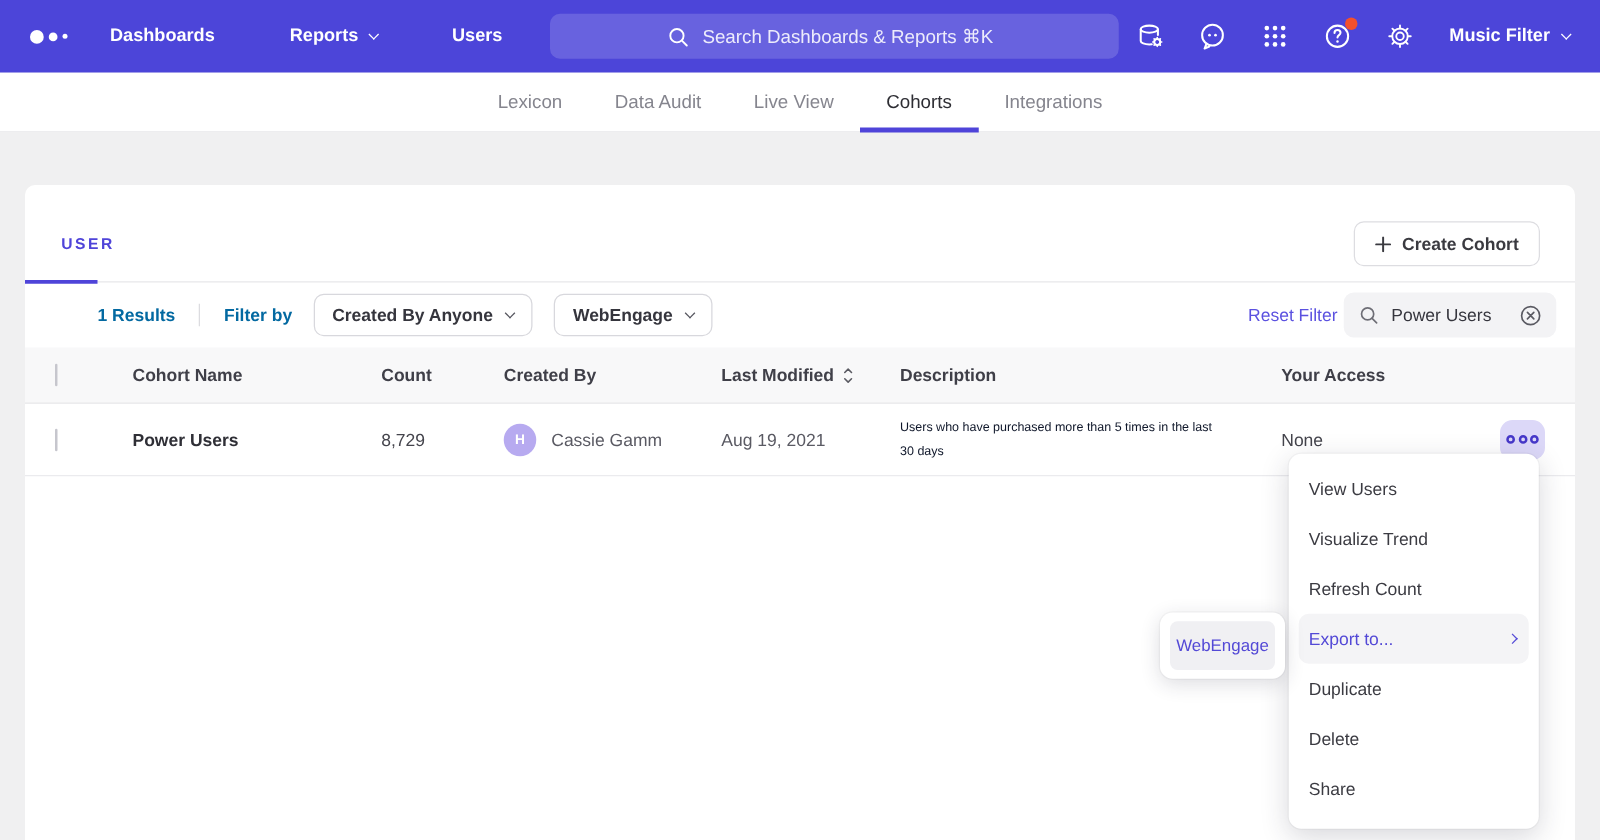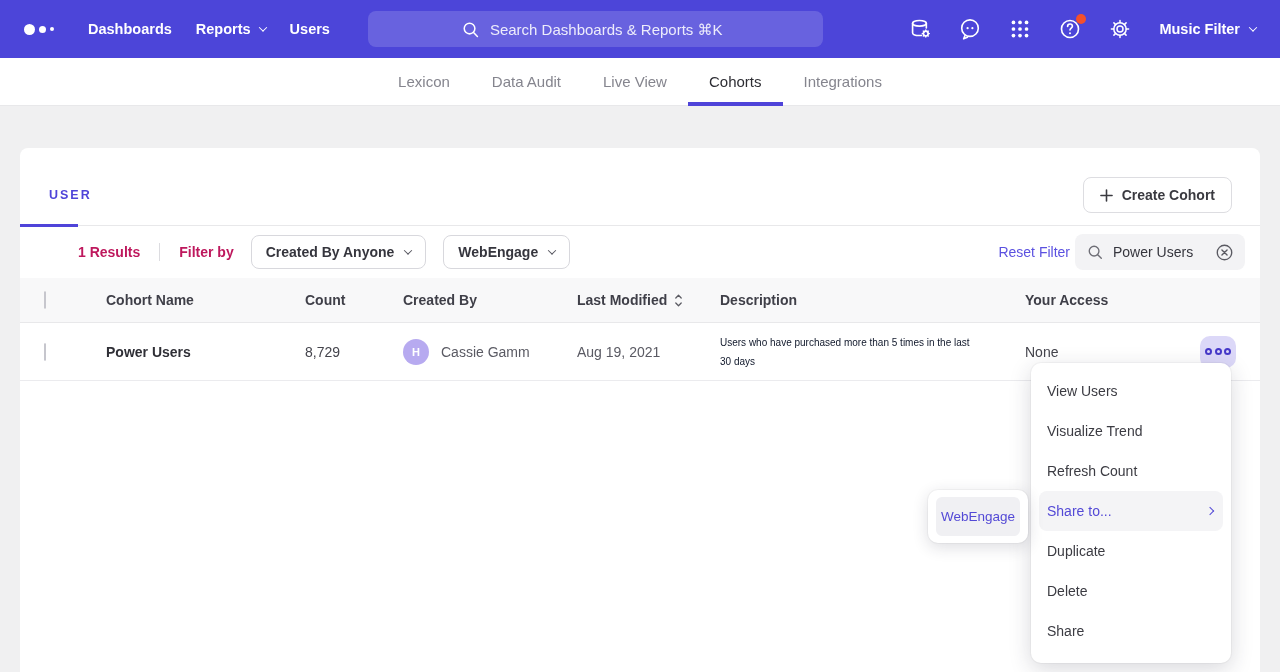--- a/index.html
+++ b/index.html
@@ -5,21 +5,21 @@
   * { margin:0; padding:0; box-sizing:border-box; }
   html,body { width:1280px; height:672px; overflow:hidden; }
   body { font-family:"Liberation Sans", sans-serif; background:#f0f0f1; position:relative; color:#2f2f36; }
 
   
   .topbar { height:58px; background:#4c45d9; display:flex; align-items:center; padding:0 24px; position:relative; z-index:5; }
   .logo { display:flex; align-items:center; gap:4px; margin-right:34px; }
   .logo .d1{ width:11px;height:11px;border-radius:50%;background:#fff; }
   .logo .d2{ width:7px;height:7px;border-radius:50%;background:#fff; }
   .logo .d3{ width:4px;height:4px;border-radius:50%;background:#fff; }
-  .nav { display:flex; align-items:center; gap:24px;text-align:right; }
+  .nav { display:flex; align-items:center; gap:60px;text-align:right; }
   .nav-item { color:#fff; font-size:14.5px; font-weight:600; display:flex; align-items:center; gap:9px; cursor:pointer; white-space:nowrap; }
   .chev { display:inline-block; width:6px; height:6px; border-right:1.8px solid currentColor; border-bottom:1.8px solid currentColor; transform:rotate(45deg) translate(-1px,-1px); }
   .top-search { margin-left:38px; width:455px; height:36px; background:rgba(255,255,255,0.16); border-radius:8px; display:flex; align-items:center; justify-content:center; gap:10px; }
   .top-search svg { flex:none; }
   .top-search input { background:transparent; border:none; outline:none; color:rgba(255,255,255,0.92); font-size:15px; width:240px; font-family:inherit; }
   .top-search input::placeholder { color:rgba(255,255,255,0.88); opacity:1; }
   .top-icons { margin-left:auto; display:flex; align-items:center; gap:24px; }
   .tico { width:26px; height:26px; display:flex; align-items:center; justify-content:center; position:relative; cursor:pointer; }
   .red-dot { position:absolute; top:-2px; right:-3px; width:10px; height:10px; border-radius:50%; background:#f4502c; }
   .project { display:flex; align-items:center; gap:10px; color:#fff; font-size:14.5px; font-weight:700; margin-left:26px; cursor:pointer; white-space:nowrap; }
@@ -32,21 +32,21 @@
 
   
   .card { position:absolute; left:20px; right:20px; top:148px; bottom:0; background:#fff; border-radius:8px 8px 0 0; }
   .card-head { height:62px; border-bottom:1px solid #e8e8ea; position:relative;margin-top:16px; }
   .user-tab { position:absolute; left:29px; top:24px; color:#4f44d9; font-size:12.5px; font-weight:700; letter-spacing:2px; cursor:pointer; }
   .user-underline { position:absolute; left:0; bottom:-2px; width:58px; height:3px; background:#4f44d9; }
   .create-btn { position:absolute; right:28px; top:13px; height:36px; background:#fff; border:1px solid #dddde1; border-radius:8px; display:flex; align-items:center; gap:9px; padding:0 16px; font-size:14px; font-weight:600; color:#3a3a40; cursor:pointer; }
 
   
   .toolbar { height:52px; display:flex; align-items:center; padding:0 15px 0 58px; }
-  .tb-strong { font-size:14px; font-weight:600; color:#be185d; white-space:nowrap; }
+  .tb-strong { font-size:14px; font-weight:600; color:#0369a1; white-space:nowrap; }
   .tb-div { width:1px; height:18px; background:#dcdce0; margin:0 19px; }
   .dropdown { height:34px; border:1px solid #d8d8dd; border-radius:8px; background:#fff; display:flex; align-items:center; gap:11px; padding:0 14px; font-size:14px; font-weight:600; color:#35353d; margin-left:17px; cursor:pointer; white-space:nowrap; }
   .dropdown .chev { color:#55555e; }
   .tb-right { margin-left:auto; display:flex; align-items:center; gap:5px; }
   .reset { color:#5b51e0; font-size:14px; font-weight:500; cursor:pointer; }
   .tb-search { width:170px; height:36px; background:#f3f3f5; border-radius:8px; display:flex; align-items:center; gap:9px; padding:0 11px; }
   .tb-search input { background:transparent; border:none; outline:none; font-size:14px; color:#35353d; width:92px; font-family:inherit; }
   .clear-btn { margin-left:auto; display:flex; cursor:pointer; }
 
   
@@ -254,21 +254,21 @@
     </div>
   </div>
 
 </section>
 
 <div class="menu">
   <div class="menu-item">View Users</div>
   <div class="menu-item">Visualize Trend</div>
   <div class="menu-item">Refresh Count</div>
   <div class="menu-item hl">
-    <span>Share to...</span>
+    <span>Export to...</span>
     <span class="chev-right"></span>
   </div>
   <div class="menu-item">Duplicate</div>
   <div class="menu-item">Delete</div>
   <div class="menu-item">Share</div>
 </div>
 
 <div class="submenu">
   <div class="submenu-item">WebEngage</div>
 </div>

